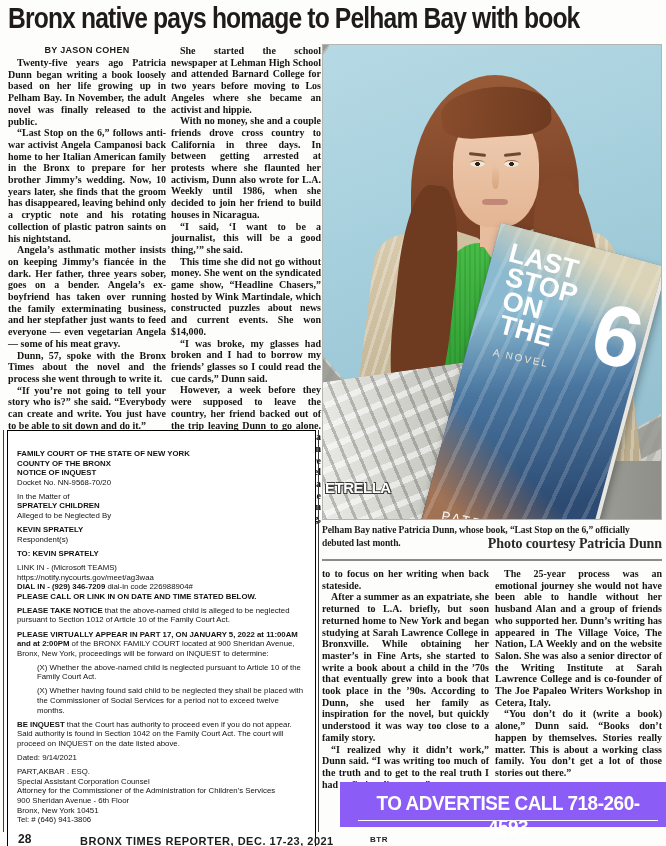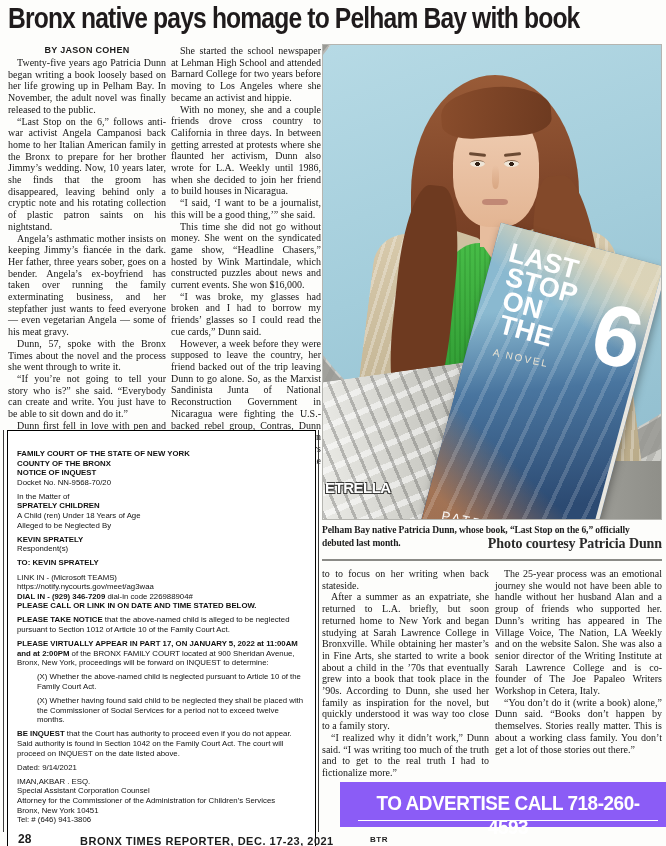--- a/index.html
+++ b/index.html
@@ -4,21 +4,21 @@
 <style>
   html,body{margin:0;padding:0;}
   body{width:666px;height:846px;position:relative;background:#fdfdfb;font-family:"Liberation Serif",serif;color:#141414;overflow:hidden;}
 
   
   .headline{position:absolute;left:8px;top:2px;width:658px;overflow:hidden;white-space:nowrap;}
   .headline span{display:inline-block;font-family:"Liberation Sans",sans-serif;font-weight:bold;font-size:29px;letter-spacing:-1px;color:#1f1b1c;transform:scaleX(.85);transform-origin:left center;}
 
   
   .byline{position:absolute;left:8px;top:45px;width:158px;text-align:center;font-family:"Liberation Sans",sans-serif;font-weight:bold;font-size:9px;letter-spacing:.3px;color:#1a1a1a;}
-  .col{position:absolute;font-size:10px;line-height:11.7px;text-align:justify;color:#151515;}
+  .col{position:absolute;font-size:10px;line-height:11.7px;text-align:justify;color:#151515;font-weight:bold;}
   .col p{margin:0;text-indent:9px;}
   .col p.cont{text-indent:0;}
   .col1{left:8px;top:57px;width:158px;}
   .col2{left:171px;top:45px;width:150px;}
   .col3{left:322px;top:568px;width:167px;}
   .col4{left:495px;top:568px;width:167px;}
 
   
   .legal{position:absolute;left:7px;top:430px;width:289px;height:386px;border:1.5px solid #000;padding:18px 9px;background:#fff;
          font-family:"Liberation Sans",sans-serif;font-size:7.8px;line-height:9.6px;color:#111;}
@@ -106,21 +106,21 @@
     <p>“Last Stop on the 6,” follows anti-war activist Angela Campanosi back home to her Italian American family in the Bronx to prepare for her brother Jimmy’s wedding. Now, 10 years later, she finds that the groom has disappeared, leaving behind only a cryptic note and his rotating collection of plastic patron saints on his nightstand.</p>
     <p>Angela’s asthmatic mother insists on keeping Jimmy’s fiancée in the dark. Her father, three years sober, goes on a bender. Angela’s ex-boyfriend has taken over running the family exterminating business, and her stepfather just wants to feed everyone — even vegetarian Angela — some of his meat gravy.</p>
     <p>Dunn, 57, spoke with the Bronx Times about the novel and the process she went through to write it.</p>
     <p>“If you’re not going to tell your story who is?” she said. “Everybody can create and write. You just have to be able to sit down and do it.”</p>
     <p>Dunn first fell in love with pen and paper as a child. Her teachers saw her talent for writing early on, as Dunn had a poem published in the P.S. 71 newsletter while in fifth grade.</p>
   </div>
 <div class="col col2">
     <p>She started the school newspaper at Lehman High School and attended Barnard College for two years before moving to Los Angeles where she became an activist and hippie.</p>
     <p>With no money, she and a couple friends drove cross country to California in three days. In between getting arrested at protests where she flaunted her activism, Dunn also wrote for L.A. Weekly until 1986, when she decided to join her friend to build houses in Nicaragua.</p>
     <p>“I said, ‘I want to be a journalist, this will be a good thing,’” she said.</p>
-    <p>This time she did not go without money. She went on the syndicated game show, “Headline Chasers,” hosted by Wink Martindale, which constructed puzzles about news and current events. She won $16,000.</p>
+    <p>This time she did not go without money. She went on the syndicated game show, “Headline Chasers,” hosted by Wink Martindale, which constructed puzzles about news and current events. She won $14,000.</p>
     <p>“I was broke, my glasses had broken and I had to borrow my friends’ glasses so I could read the cue cards,” Dunn said.</p>
     <p>However, a week before they were supposed to leave the country, her friend backed out of the trip leaving Dunn to go alone. So, as the Marxist Sandinista Junta of National Reconstruction Government in Nicaragua were fighting the U.S.-backed rebel group, Contras, Dunn spent a summer building homes in the country. As she saw reporters from TV stations covering the fighting, she felt compelled</p>
   </div>
 
 <div class="photo">
   <div class="ph-stripes"></div>
   <div class="ph-corner"></div>
   <div class="ph-circle"></div>
   <div class="ph-ring"></div>
   <div class="ph-hair-back"></div>
@@ -176,21 +176,20 @@
 <div class="vrule left"></div>
 <div class="vrule right"></div>
 <div class="legal">
     <p class="b">FAMILY COURT OF THE STATE OF NEW YORK</p>
     <p class="b">COUNTY OF THE BRONX</p>
     <p class="b">NOTICE OF INQUEST</p>
     <p>Docket No. NN-9568-70/20</p>
     <p class="blank"></p>
     <p>In the Matter of</p>
     <p class="b">SPRATELY CHILDREN</p>
-    <p>A Child (ren) Under 18 Years of Age</p>
     <p>Alleged to be Neglected By</p>
     <p class="blank"></p>
     <p class="b">KEVIN SPRATELY</p>
     <p>Respondent(s)</p>
     <p class="blank"></p>
     <p class="b">TO: KEVIN SPRATELY</p>
     <p class="blank"></p>
     <p>LINK IN - (Microsoft TEAMS)</p>
     <p>https://notify.nycourts.gov/meet/ag3waa</p>
     <p><b>DIAL IN - (929) 346-7209</b> dial-in code 226988904#</p>
@@ -202,23 +201,24 @@
     <p><b>and at 2:00PM</b> of the BRONX FAMILY COURT located at 900 Sheridan Avenue, Bronx, New York, proceedings will be forward on INQUEST to determine:</p>
     <p class="blank"></p>
     <p class="ind">(X) Whether the above-named child is neglected pursuant to Article 10 of the Family Court Act.</p>
     <p class="blank"></p>
     <p class="ind">(X) Whether having found said child to be neglected they shall be placed with the Commissioner of Social Services for a period not to exceed twelve months.</p>
     <p class="blank"></p>
     <p><b>BE INQUEST</b> that the Court has authority to proceed even if you do not appear. Said authority is found in Section 1042 on the Family Court Act. The court will proceed on INQUEST on the date listed above.</p>
     <p class="blank"></p>
     <p>Dated: 9/14/2021</p>
     <p class="blank"></p>
-    <p>IMAN,AKBAR . ESQ.</p>
+    <p>PART,AKBAR . ESQ.</p>
     <p>Special Assistant Corporation Counsel</p>
     <p>Attorney for the Commissioner of the Administration for Children’s Services</p>
+    <p>900 Sheridan Avenue - 6th Floor</p>
     <p>Bronx, New York 10451</p>
     <p>Tel: # (646) 941-3806</p>
   </div>
 
 <div class="banner">
   <span>TO ADVERTISE CALL 718-260-4593</span>
 </div>
 
 <div class="footer">
   <span class="pagenum">28</span>

